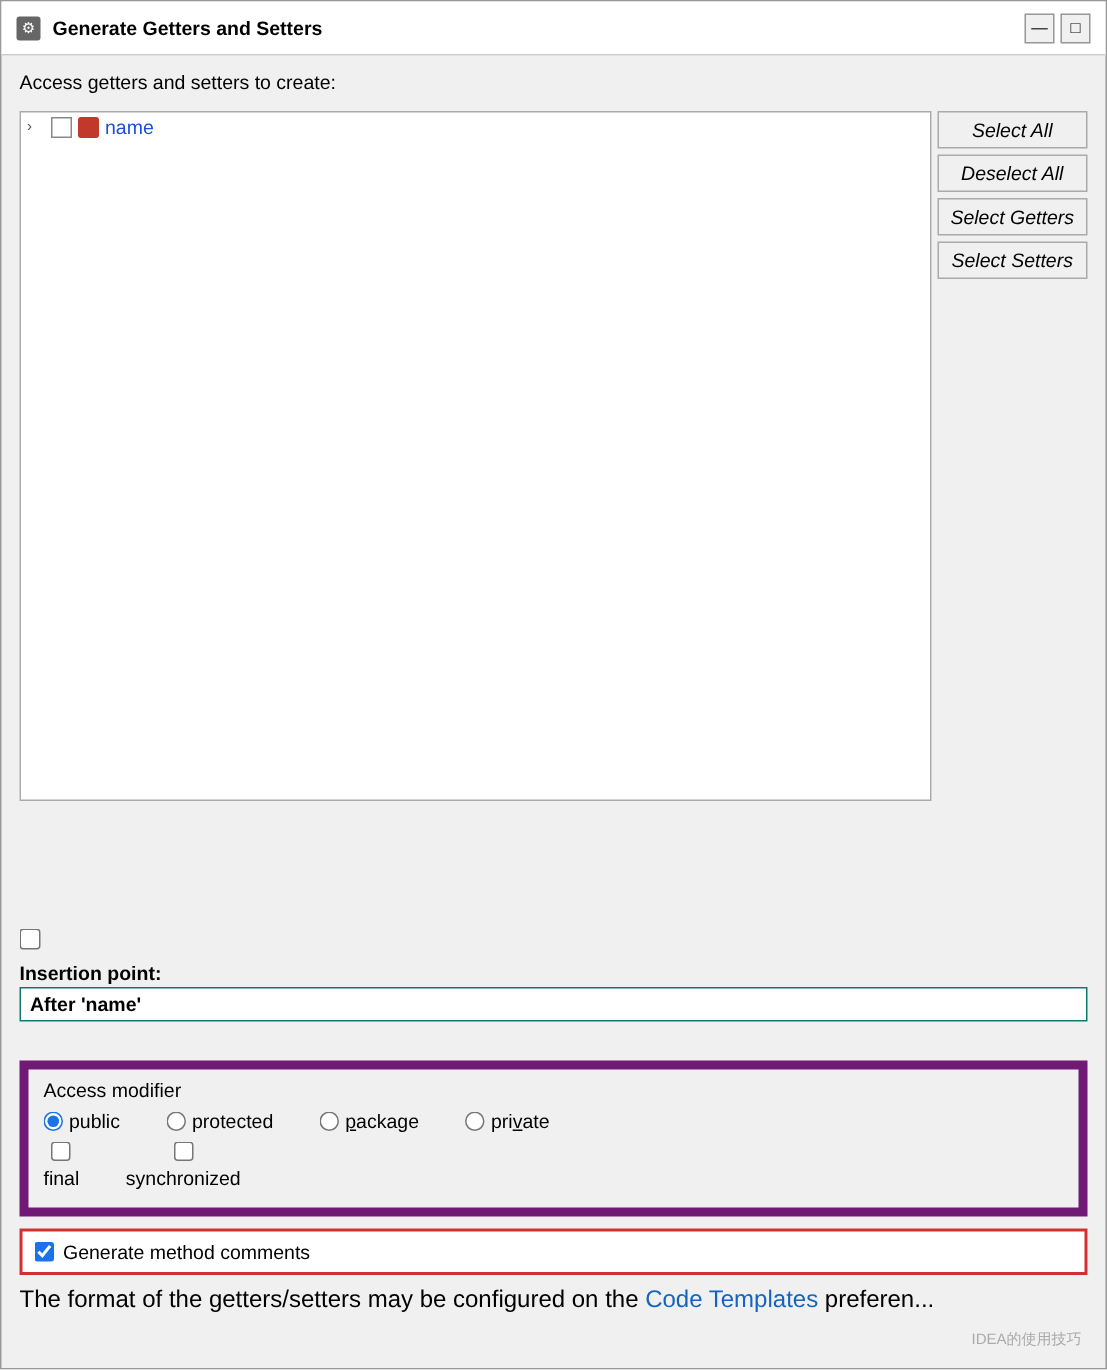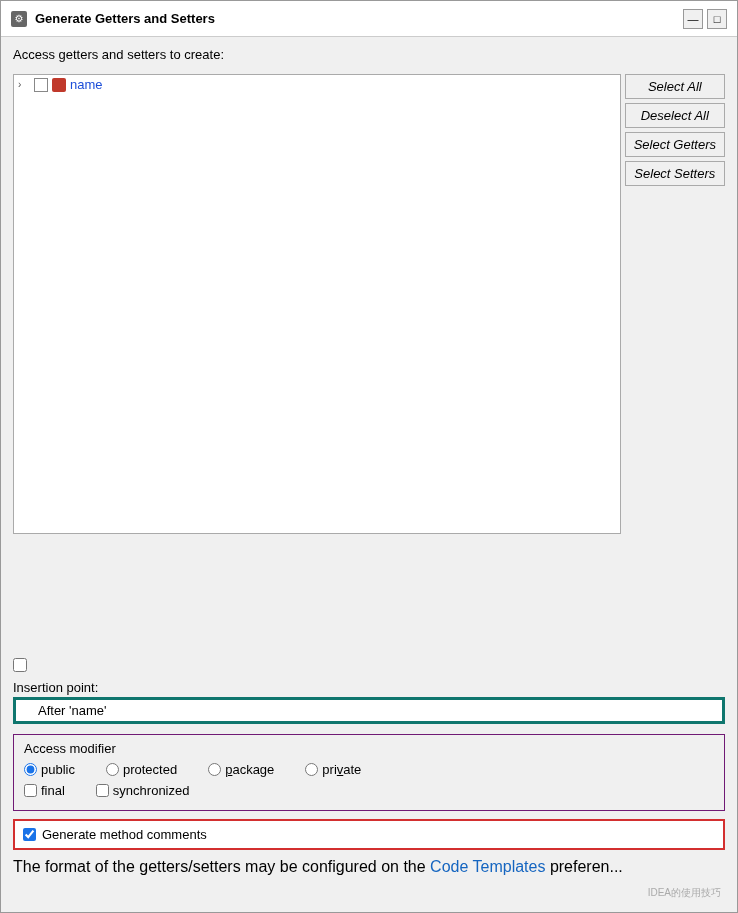--- a/index.html
+++ b/index.html
@@ -141,37 +141,38 @@
       gap: 6px;
     }
     .checkbox-row input[type=checkbox] {
       width: 14px;
       height: 14px;
     }
     .form-row {
       display: flex;
       flex-direction: column;
       gap: 2px;
+      font-weight: bold;
     }
     .form-row label {
       font-size: 13px;
       color: #000;
     }
     .dropdown-field {
-      border: 3px solid #0f766e;
-      background: #fff;
-      padding: 3px 22px;
+      border: 1px solid #0f766e;
+      background: #fff;
+      padding: 3px 6px;
       font-size: 13px;
       width: 100%;
       cursor: pointer;
     }
     .access-modifier-group {
-      border: 1px solid #701a75;
+      border: 6px solid #701a75;
       padding: 6px 10px;
-      margin-top: 2px;
+      margin-top: 18px;
     }
     .access-modifier-title {
       font-size: 13px;
       color: #000;
       margin-bottom: 6px;
     }
     .radio-row {
       display: flex;
       align-items: center;
       gap: 31px;
@@ -182,20 +183,21 @@
       align-items: center;
       gap: 4px;
     }
     .radio-item input[type=radio] {
       accent-color: #1a73e8;
     }
     .checkbox-item {
       display: flex;
       align-items: center;
       gap: 4px;
+      flex-direction: column;
     }
     .generate-comments-row {
       display: flex;
       align-items: center;
       gap: 6px;
       border: 2px solid #d32f2f;
       padding: 6px 8px;
       background: #fff;
     }
     .generate-comments-row input[type=checkbox] {

